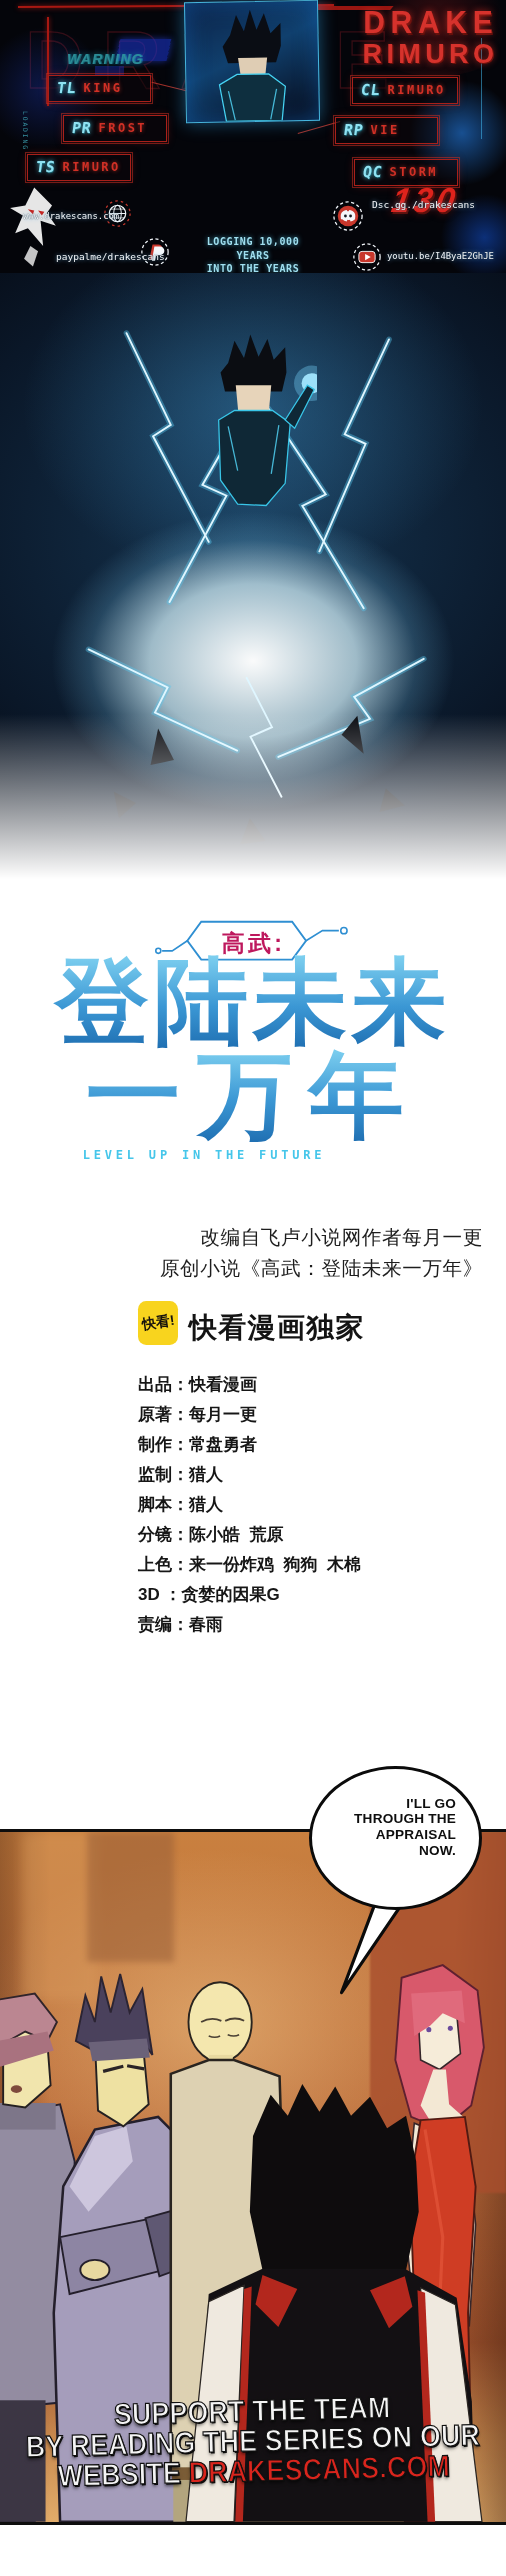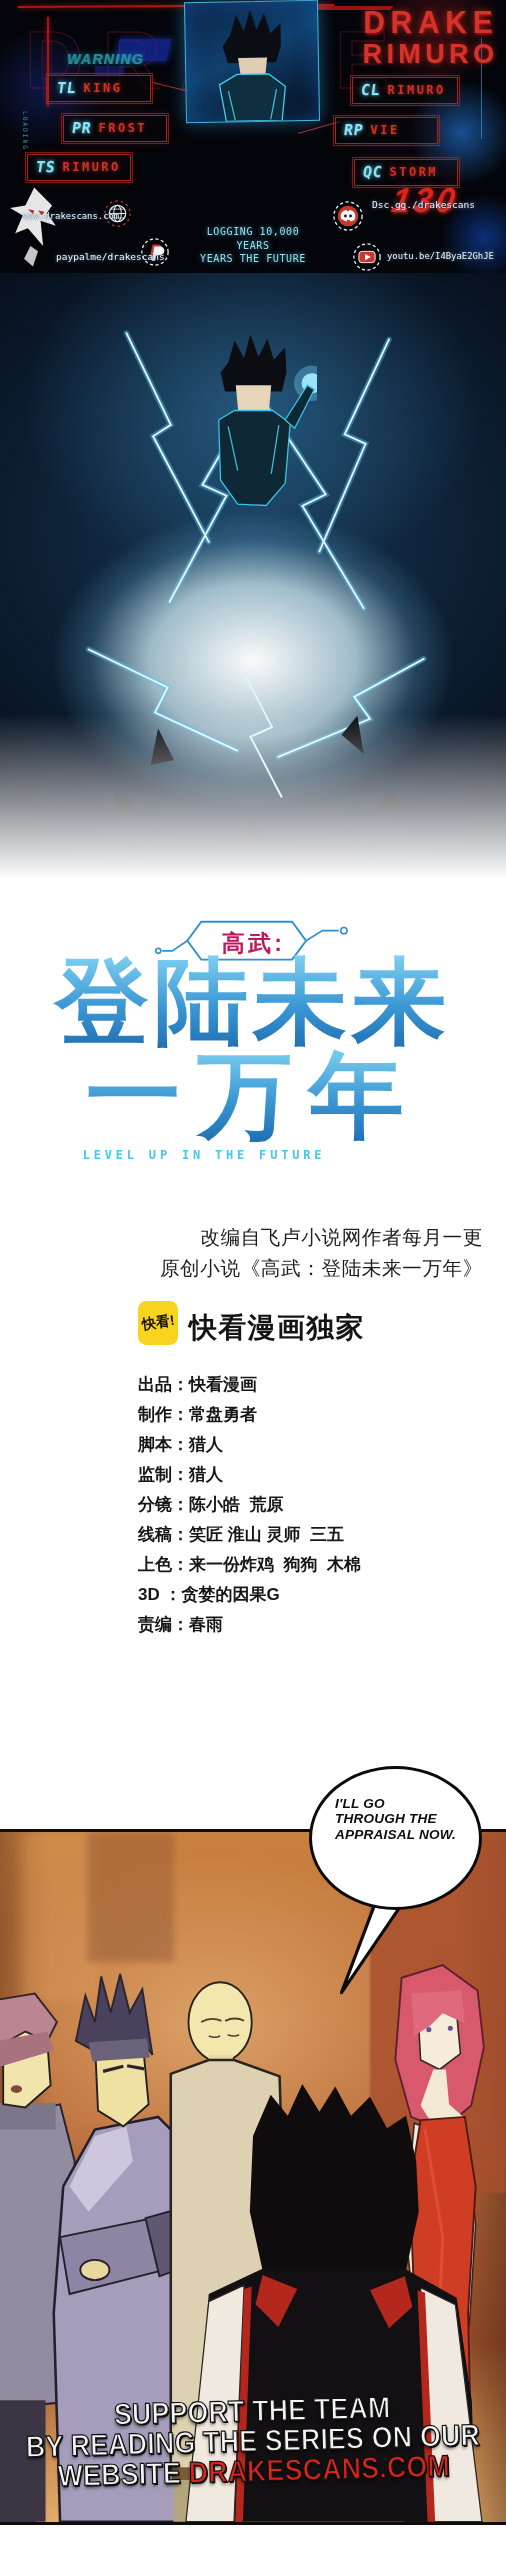--- a/index.html
+++ b/index.html
@@ -59,22 +59,22 @@
   .cb-tl{left:48px;top:75px;width:103px;}
   .cb-pr{left:63px;top:115px;width:104px;}
   .cb-ts{left:27px;top:154px;width:104px;}
   .cb-cl{left:352px;top:77px;width:106px;}
   .cb-rp{left:335px;top:117px;width:103px;}
   .cb-qc{left:354px;top:159px;width:104px;}
 
   .chapter{position:absolute;left:392px;top:181px;font-weight:900;font-style:italic;font-size:33px;
         letter-spacing:3.8px;color:#de231c;transform:skewX(-9deg) scaleY(1.05);
         text-shadow:1.9px 1.9px 0 #5d100c,0 0 8.9px rgba(220,40,30,.55);}
-  .tagline{position:absolute;left:187px;top:225px;width:132px;text-align:center;
-        font-family:"DejaVu Sans Mono",monospace;font-weight:400;font-size:10px;letter-spacing:0.6px;
+  .tagline{position:absolute;left:187px;top:235px;width:132px;text-align:center;
+        font-family:"DejaVu Sans Mono",monospace;font-weight:700;font-size:10px;letter-spacing:0.6px;
         color:#9fdeee;text-shadow:0 0 5px rgba(80,200,235,.8);line-height:1.35;}
 
   .blink{position:absolute;font-family:"DejaVu Sans Mono",monospace;font-weight:500;font-size:8.9px;
         color:#f2f6fa;text-shadow:0 0 4.4px rgba(130,205,255,.7),0 0 1.3px #000;letter-spacing:0;}
   .lk-web{left:23px;top:211px;font-size:8.9px;}
   .lk-pp{left:56px;top:251px;font-size:9.5px;}
   .lk-dc{left:372px;top:199px;font-size:9.5px;}
   .lk-yt{left:387px;top:251px;font-size:8.9px;}
   .icircle{position:absolute;}
 
@@ -127,22 +127,22 @@
         linear-gradient(180deg,#c9803f 0%,#c2763e 18%,#bd6f3c 40%,#a85a31 62%,#9a4f2b 74%,#c98a4f 88%,#e2ac6a 100%);}
   .panel-clip{position:absolute;left:0;top:0;width:506px;height:690px;overflow:hidden;}
   .door{position:absolute;filter:blur(3.2px);}
   .door-l{left:87px;top:0;width:87px;height:130px;background:#9a6038;opacity:.55;}
   .door-glow{left:21.5px;top:0;width:76px;height:168px;background:#d89a5c;opacity:.45;filter:blur(5.7px);}
   .wall-r{left:370px;top:0;width:136px;height:361px;background:#a84e2d;opacity:.8;filter:blur(1.3px);}
   .chars{position:absolute;left:0;top:0;}
 
   .bubble{position:absolute;left:309px;top:-66px;width:173px;height:144px;background:#fff;
       border:3.2px solid #0b0b0b;border-radius:50%;z-index:6;}
-  .bubble-text{margin:26.6px auto 0;width:121px;text-align:left;font-weight:800;font-size:13.6px;
-      line-height:1.16;color:#0e0e0e;letter-spacing:0.2px;font-family:"Liberation Sans",sans-serif;font-style:italic;}
+  .bubble-text{margin:26.6px auto 0;width:121px;text-align:right;font-weight:800;font-size:13.6px;
+      line-height:1.16;color:#0e0e0e;letter-spacing:0.2px;font-family:"Liberation Sans",sans-serif;}
   .tail{position:absolute;left:315px;top:58px;z-index:5;}
 
   .support{position:absolute;left:0;top:565px;width:506px;text-align:center;z-index:7;
       transform:rotate(-1.5deg);}
   .sline{font-weight:900;font-size:26.6px;line-height:1.12;color:#f4f4f4;letter-spacing:0.3px;
       transform:scaleY(1.12);-webkit-text-stroke:1.1px #101010;
       text-shadow:0 2.5px 3.2px rgba(0,0,0,.55),1.3px 1.3px 0 #101010;}
   .sline .site{color:#d9251d;}
 
   .bottom-strip{position:absolute;left:0;top:2525px;width:506px;height:51px;background:#fff;}
@@ -206,21 +206,21 @@
       <span class="cname">VIE</span>
     </div>
     <div class="cbox cb-qc">
       <span class="role">QC</span>
       <span class="cname">STORM</span>
     </div>
 
     <div class="chapter">130</div>
     <div class="tagline">
       <div>LOGGING 10,000 YEARS</div>
-      <div>YEARS THE FUTURE</div>
+      <div>INTO THE YEARS</div>
     </div>
 
     <svg class="icircle" style="left:5px;top:185px" width="61" height="84" viewBox="0 0 96 132">
       <path d="M46,4 L74,32 L66,44 L80,64 L56,56 L60,96 L36,68 L16,76 L28,48 L8,36 L32,32 Z" fill="#f2f2f2" opacity=".95"></path>
       <path d="M40,96 L52,104 L44,128 L30,116 Z" fill="#e7e7e7" opacity=".85"></path>
       <polygon points="36,38 46,40 44,46" fill="#c42420"></polygon>
       <polygon points="52,40 62,42 58,48" fill="#c42420"></polygon>
     </svg>
 
     <svg class="icircle" style="left:103px;top:199px" width="29" height="29" viewBox="0 0 46 46">
@@ -317,25 +317,25 @@
     <div class="cline cl1">改编自飞卢小说网作者每月一更</div>
     <div class="cline cl2">原创小说《高武：登陆未来一万年》</div>
 
     <div class="kk-badge">
       <span>快看!</span>
     </div>
     <div class="kk-ex">快看漫画独家</div>
 
     <div class="staff">
       <div class="srow"><span>出品：</span><span>快看漫画</span></div>
+      <div class="srow"><span>原著：</span><span>每月一更</span></div>
       <div class="srow"><span>制作：</span><span>常盘勇者</span></div>
+      <div class="srow"><span>监制：</span><span>猎人</span></div>
       <div class="srow"><span>脚本：</span><span>猎人</span></div>
-      <div class="srow"><span>监制：</span><span>猎人</span></div>
       <div class="srow"><span>分镜：</span><span>陈小皓  荒原</span></div>
-      <div class="srow"><span>线稿：</span><span>笑匠 淮山 灵师  三五</span></div>
       <div class="srow"><span>上色：</span><span>来一份炸鸡  狗狗  木棉</span></div>
       <div class="srow"><span>3D ：</span><span>贪婪的因果G</span></div>
       <div class="srow"><span>责编：</span><span>春雨</span></div>
     </div>
   </div>
 
   <div class="panel">
     <div class="panel-clip">
       <div class="door door-glow"></div>
       <div class="door door-l"></div>

